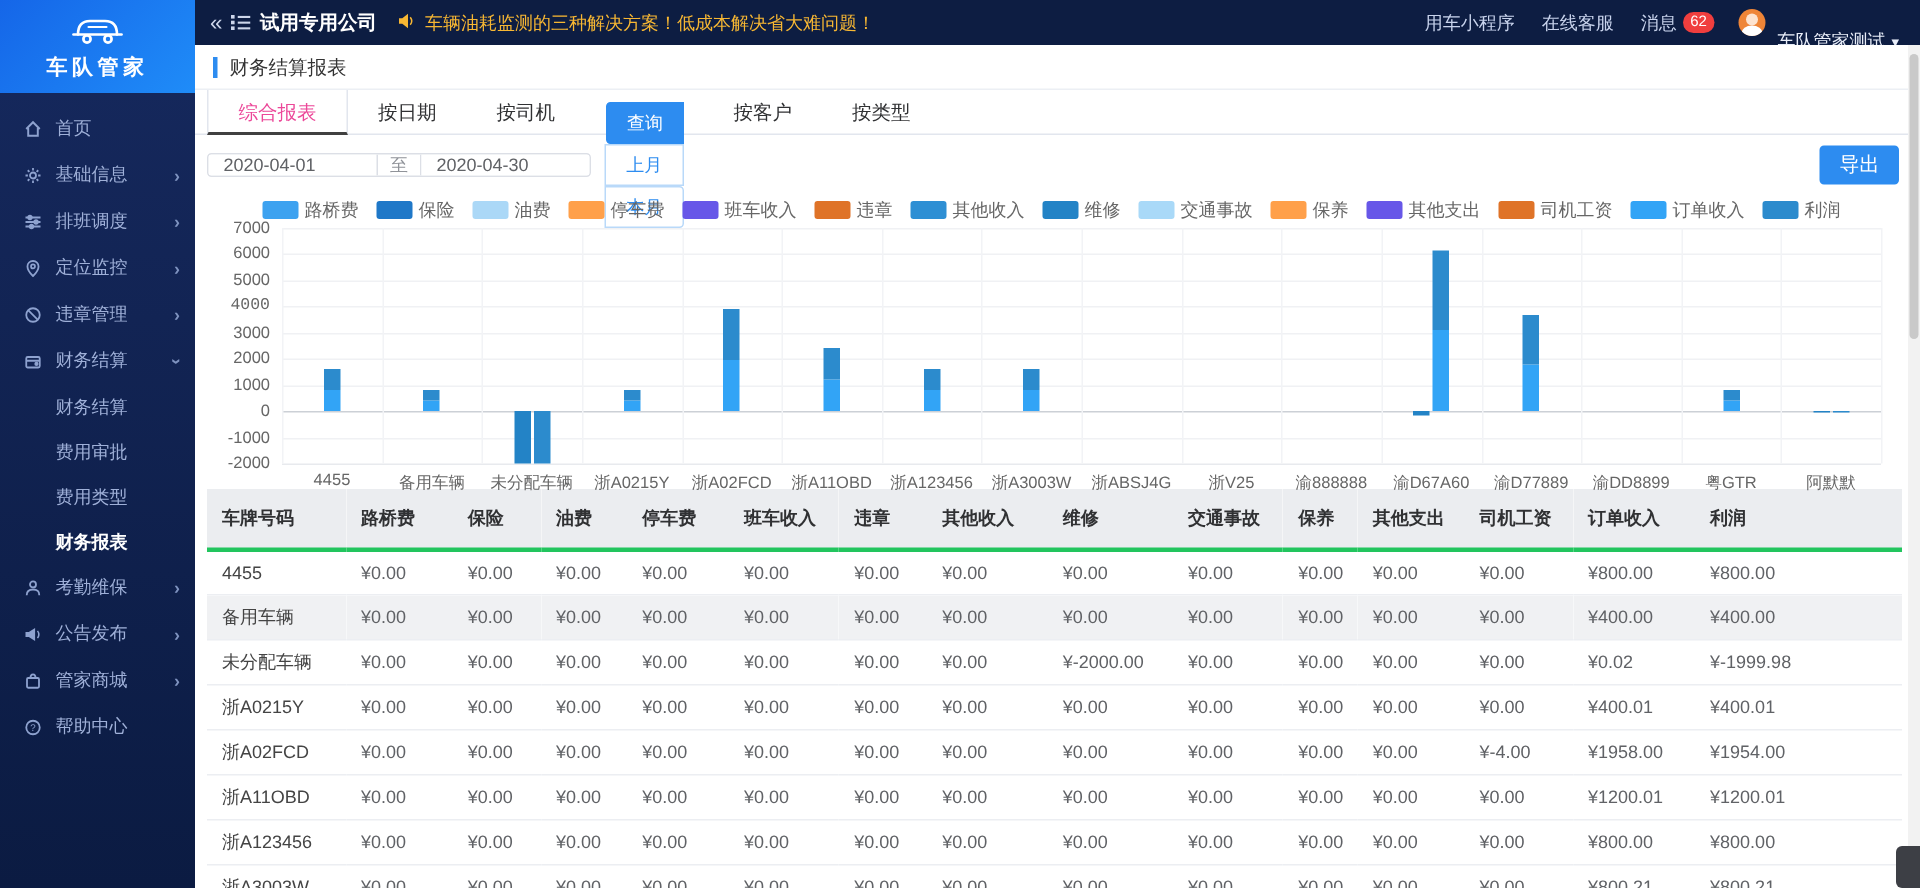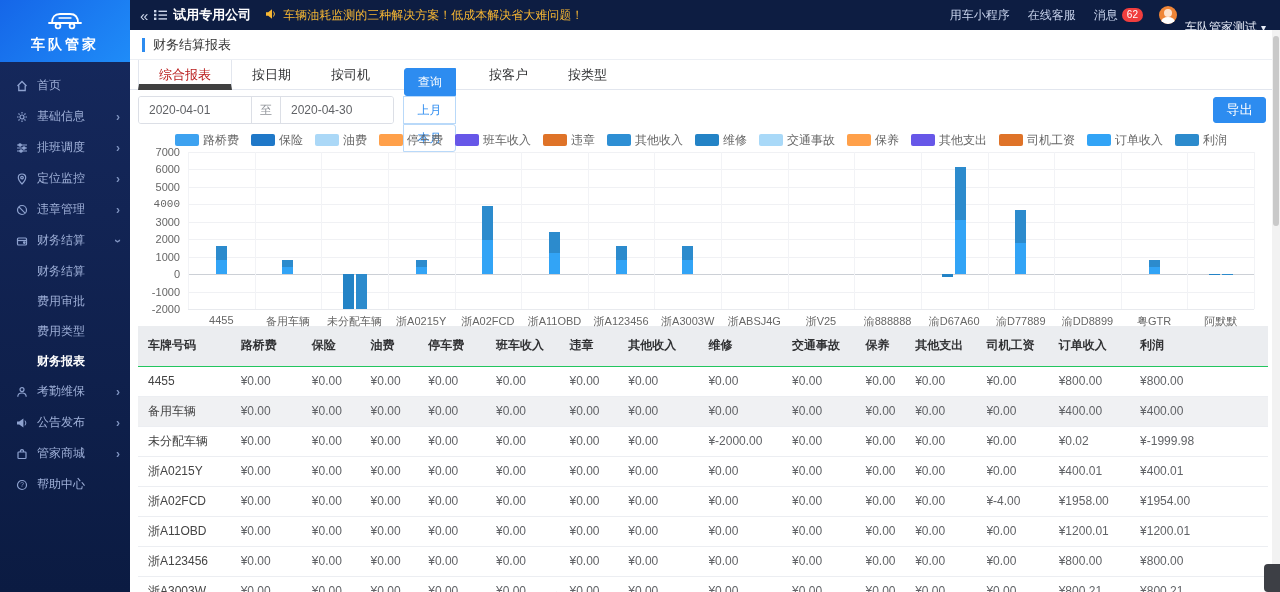--- a/index.html
+++ b/index.html
@@ -38,24 +38,24 @@
   .caret { font-size:10px; margin-left:4px; }
 
   .content { flex:1; position:relative; background:#fff; padding-right:8px; }
 
   .page-title-row { height:30px; display:flex; align-items:center; padding-left:12px; border-bottom:1px solid #eceff4; }
   .accent { width:3px; height:14px; background:#2d8cf0; margin-right:8px; }
   .page-title { color:#333; font-size:13px; }
 
   .tabs { height:30px; display:flex; border-bottom:1px solid #e2e6ee; padding-left:8px; }
   .tab { padding:0 20px; line-height:29px; color:#303133; cursor:pointer; font-size:13px; }
-  .tab.active { color:#b91c1c; border-left:1px solid #e2e6ee; border-right:1px solid #e2e6ee; background:#fff; margin-bottom:-1px; border-bottom:6px solid #404040; }
+  .tab.active { color:#ec4899; border-left:1px solid #e2e6ee; border-right:1px solid #e2e6ee; background:#fff; margin-bottom:-1px; border-bottom:2px solid #404040; }
 
   .filter-row { height:40px; display:flex; align-items:center; padding:0 6px 0 8px; }
-  .date-range { display:inline-flex; border:1px solid #dcdfe6; border-radius:3px; height:28px; overflow:hidden; background:#fff; }
+  .date-range { display:inline-flex; border:1px solid #dcdfe6; border-radius:3px; height:16px; overflow:hidden; background:#fff; }
   .date-input { border:none; outline:none; width:112px; padding:0 10px; font-size:12px; color:#606266; font-family:inherit; }
   .date-sep { width:30px; display:flex; align-items:center; justify-content:center; color:#909399; border-left:1px solid #dcdfe6; border-right:1px solid #dcdfe6; }
   .btn-group { display:inline-flex; margin-left:10px;flex-direction:column; }
   .btn { height:28px; padding:0 13px; font-size:12px; cursor:pointer; font-family:inherit; }
   .btn-primary { background:#2d8cf0; border:1px solid #2d8cf0; color:#fff; border-radius:3px 0 0 3px; }
   .btn-plain { background:#fff; border:1px solid #b9d9f9; color:#2d8cf0; margin-left:-1px; }
   .btn-plain:last-child { border-radius:0 3px 3px 0; }
   .btn-export { margin-left:auto; background:#2d8cf0; border:1px solid #2d8cf0; color:#fff; border-radius:3px; height:26px; padding:0 12px; cursor:pointer; font-family:inherit; }
 
   
@@ -67,21 +67,21 @@
   .gridline { position:absolute; left:0; right:0; height:1px; background:#f0f1f4; }
   .gridline.zero { background:#ccd0d6; }
   .gridline.bottom { background:#e8eaee; }
   .vline { position:absolute; top:0; bottom:0; width:1px; background:#f2f3f6; }
   .ytick { position:absolute; right:calc(100% + 8px); transform:translateY(-50%); color:#666; font-size:11px; white-space:nowrap; }
   .xtick { position:absolute; top:calc(100% + 5px); transform:translateX(-50%); color:#666; font-size:11px; white-space:nowrap; }
   .bar { position:absolute; width:11px; }
 
   
   .report-table { width:calc(100% - 12px); margin:0 4px 0 8px; border-collapse:collapse; table-layout:fixed; font-size:12px; }
-  .report-table th { background:#ebedf0; color:#303133; font-weight:bold; text-align:left; height:40px; padding:0 4px 0 10px; border-bottom:1px solid #22c55e; white-space:nowrap; overflow:hidden; }
+  .report-table th { background:#ebedf0; color:#303133; font-weight:bold; text-align:left; height:40px; padding:0 4px 0 10px; border-bottom:3px solid #22c55e; white-space:nowrap; overflow:hidden; }
   .report-table td { height:30px; padding:0 4px 0 10px; color:#606266; border-bottom:1px solid #eceef2; white-space:nowrap; overflow:hidden; }
   .report-table td:first-child { color:#444; }
   .report-table tr.hl td { background:#f0f1f3; }
 
   .footer { position:absolute; left:0; right:0; bottom:2px; text-align:center; color:#9aa1ac; font-size:11px; z-index:3; pointer-events:none; }
   .footer a { color:#2d8cf0; text-decoration:none; pointer-events:auto; cursor:pointer; }
 
   .scrollbar { position:absolute; top:30px; right:0; bottom:0; width:8px; background:#f2f2f2; z-index:4; }
   .scroll-thumb { position:absolute; top:6px; left:1px; width:6px; height:190px; background:#c9c9c9; border-radius:3px; cursor:pointer; }
   .floating-widget { position:absolute; right:0; bottom:0; width:16px; height:28px; background:#3d3f45; border-radius:4px 0 0 4px; z-index:9; cursor:pointer; }

